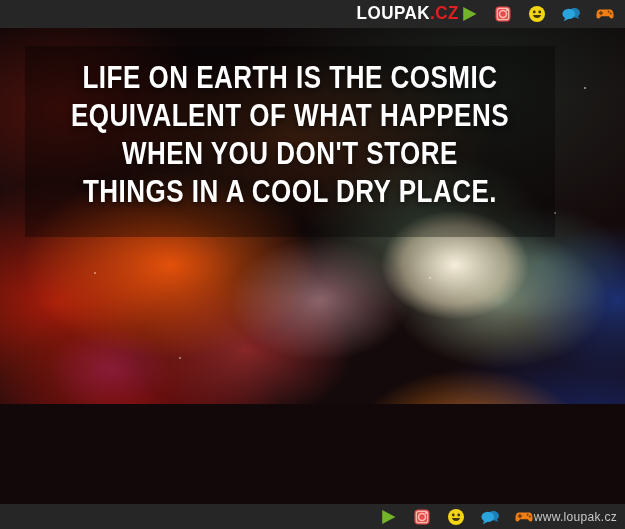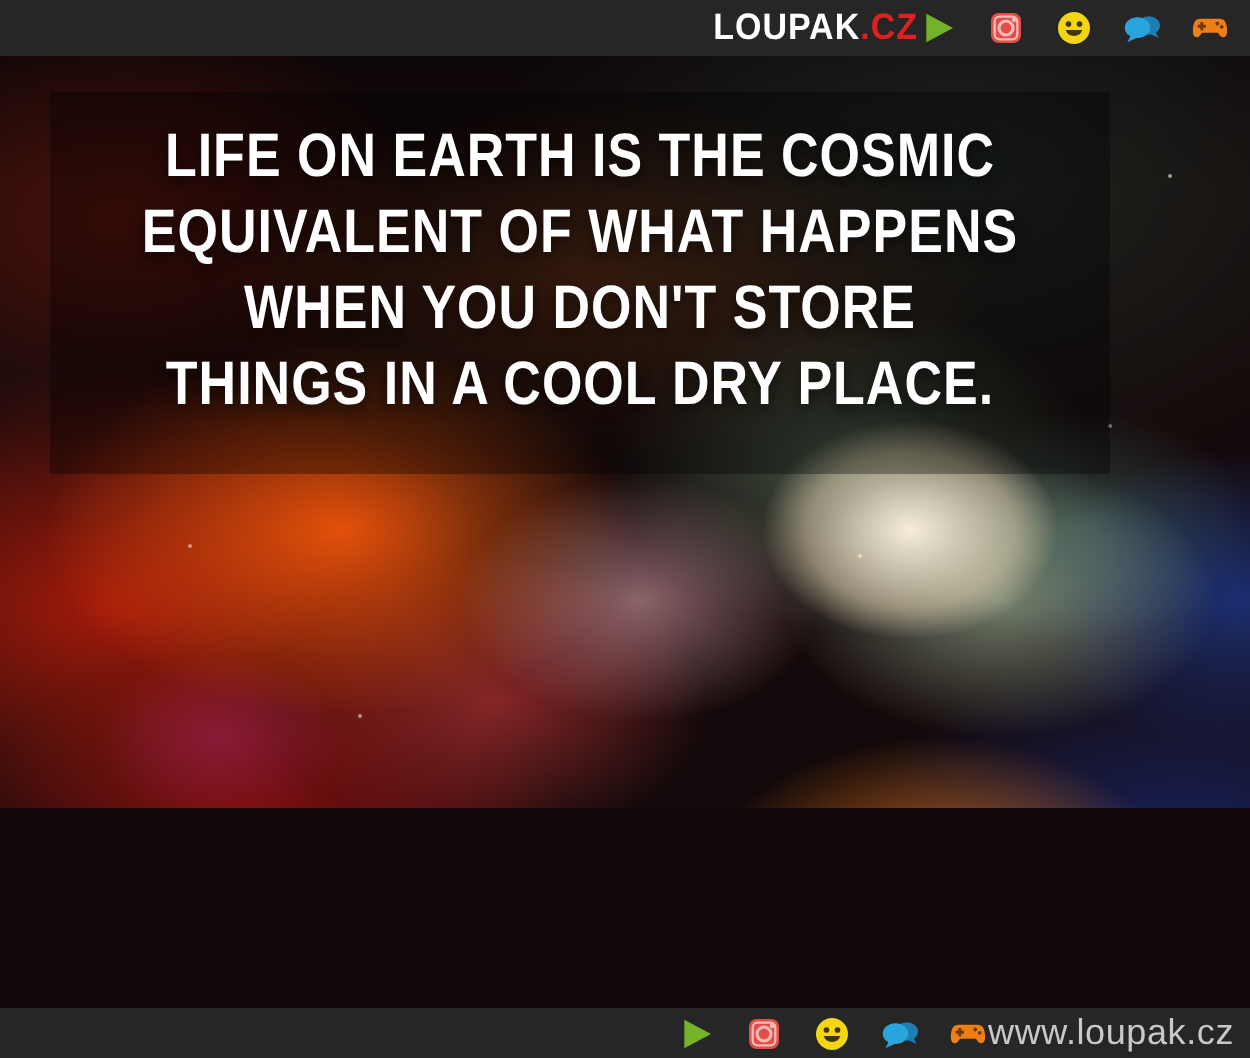--- a/index.html
+++ b/index.html
@@ -19,21 +19,21 @@
     font-family:"Liberation Sans", sans-serif; transform:scaleY(1.08);
     cursor:pointer; white-space:nowrap;
   }
   .logo .red { color:#de2020; }
 
   .icons { display:flex; align-items:center; gap:14px; }
   .icons .icon { width:20px; height:20px; display:inline-block; cursor:pointer; }
   .icons .icon svg { width:100%; height:100%; display:block; }
 
   .url {
-    color:#c8c8c8; font-size:18px; letter-spacing:0.3px; cursor:pointer;
+    color:#c8c8c8; font-size:12px; letter-spacing:0.3px; cursor:pointer;
     font-family:"Liberation Sans", sans-serif;
   }
 
   
   .nebula {
     position:absolute; top:28px; left:0; width:625px; height:376px;
     background-color:#150a0b;
     background-image:
       
       radial-gradient(2px 2px at 585px 60px,  rgba(255,255,255,0.9), transparent 70%),

